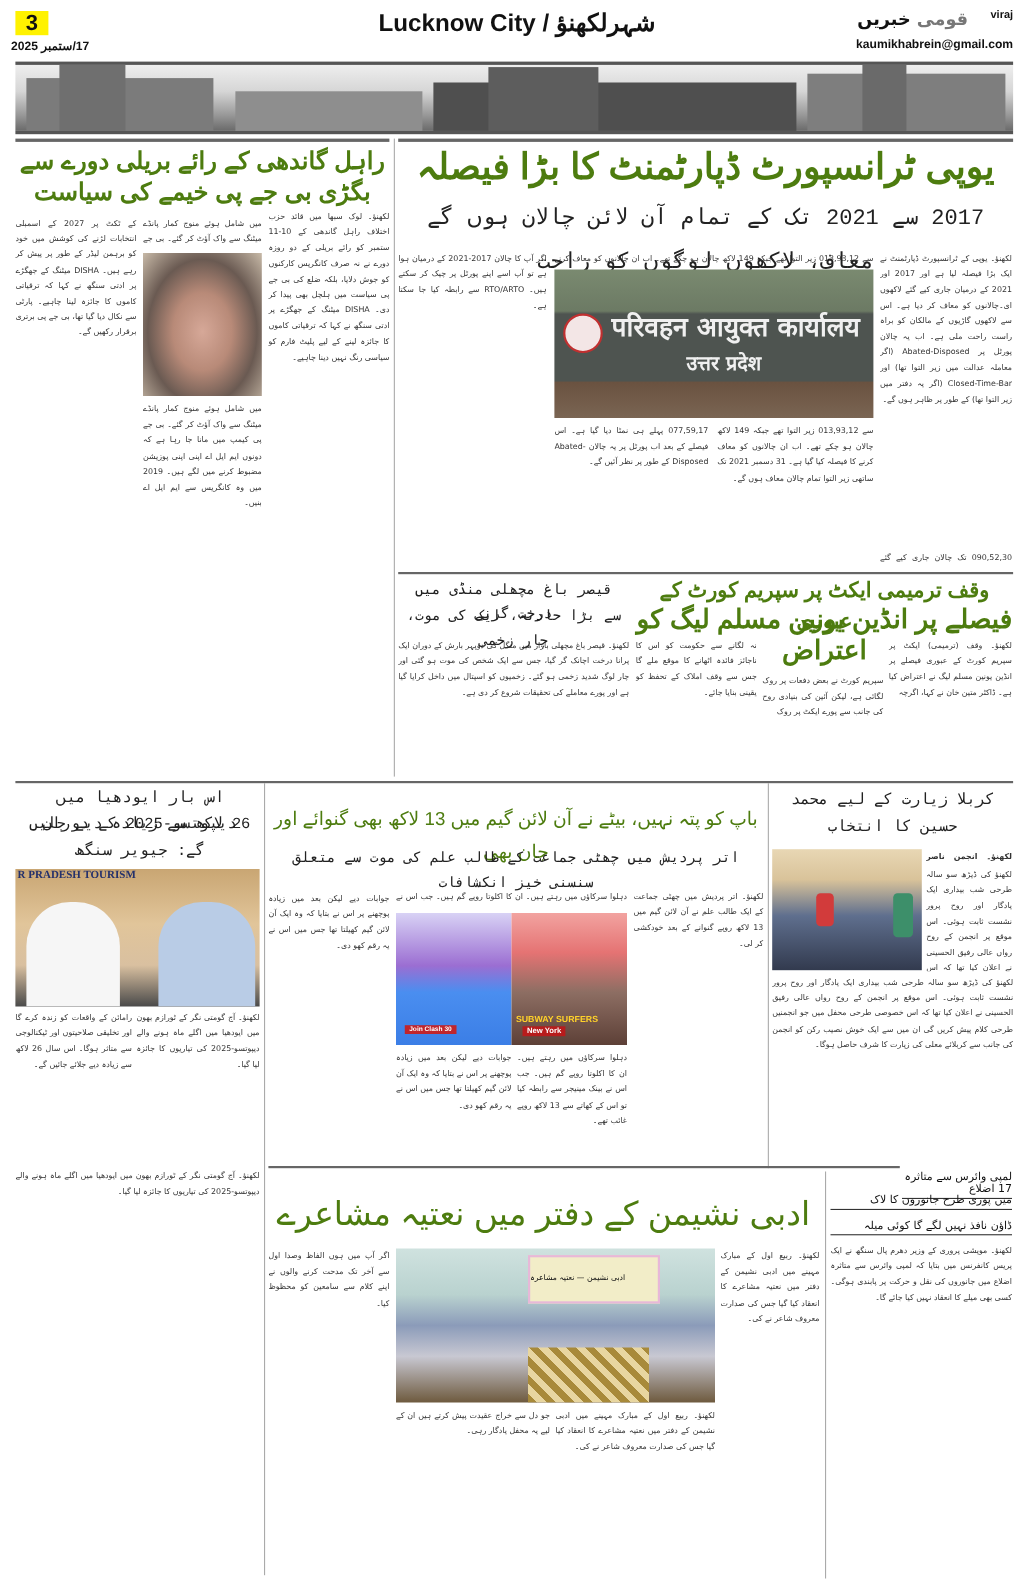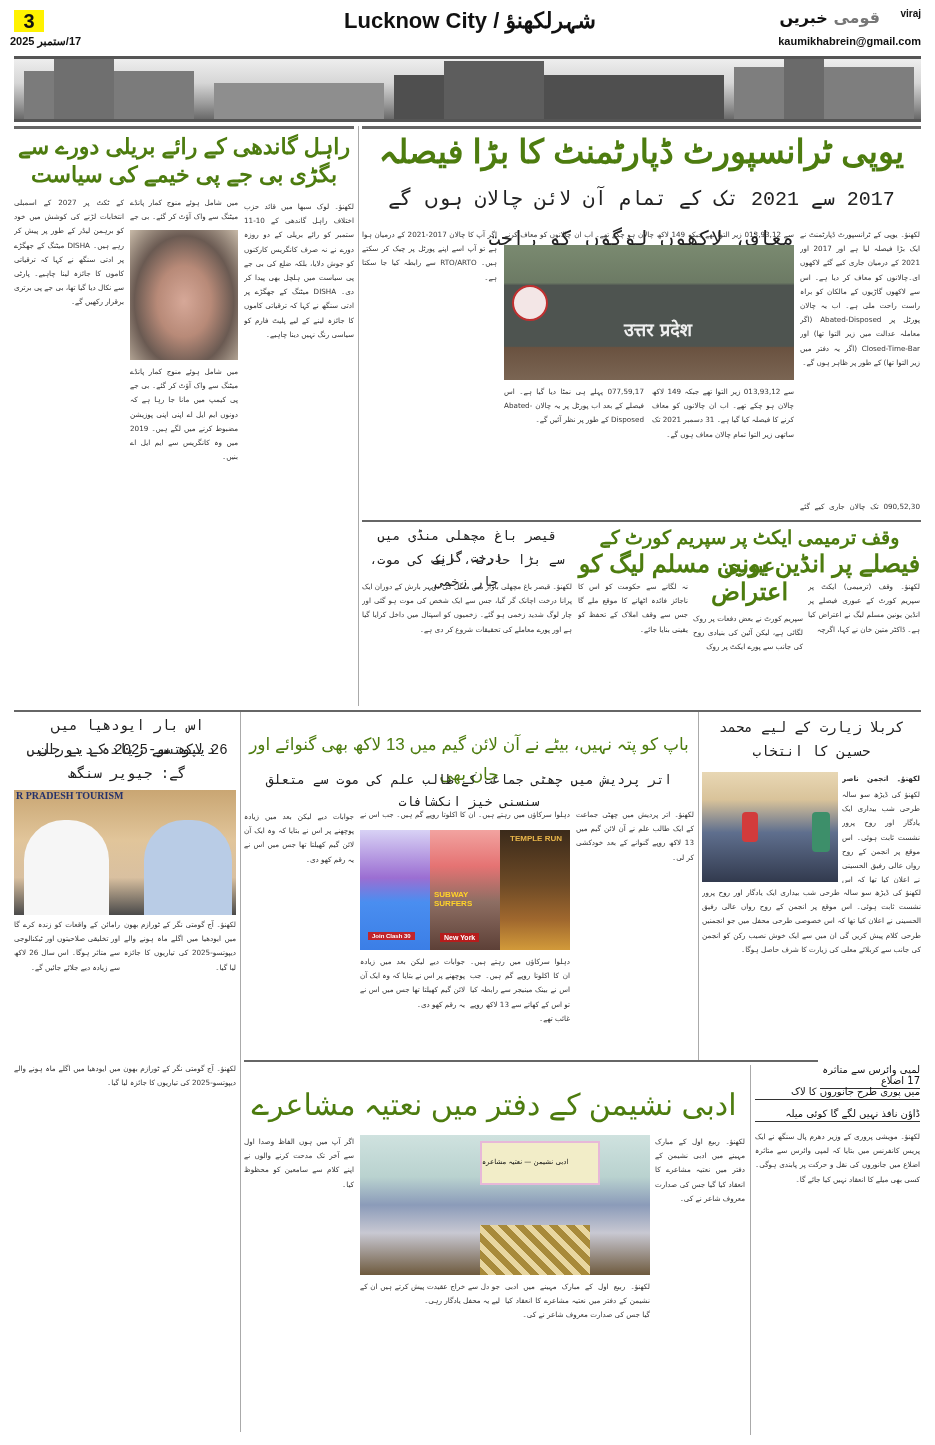--- a/index.html
+++ b/index.html
@@ -64,31 +64,32 @@
 <div class="abs rule" style="left:362px;top:126px;width:559px;"></div>
 
 <div class="abs hl" style="left:362px;top:130px;width:559px;font-size:33px;line-height:44px;">یوپی ٹرانسپورٹ ڈپارٹمنٹ کا بڑا فیصلہ</div>
 <div class="abs sub" style="left:362px;top:180px;width:559px;font-size:20px;line-height:40px;">2017 سے 2021 تک کے تمام آن لائن چالان ہوں گے معاف، لاکھوں لوگوں کو راحت</div>
 
 <div class="abs col" style="left:800px;top:228px;width:120px;height:278px;">لکھنؤ۔ یوپی کے ٹرانسپورٹ ڈپارٹمنٹ نے ایک بڑا فیصلہ لیا ہے اور 2017 اور 2021 کے درمیان جاری کیے گئے لاکھوں ای۔چالانوں کو معاف کر دیا ہے۔ اس سے لاکھوں گاڑیوں کے مالکان کو براہ راست راحت ملی ہے۔ اب یہ چالان پورٹل پر Abated-Disposed (اگر معاملہ عدالت میں زیر التوا تھا) اور Closed-Time-Bar (اگر یہ دفتر میں زیر التوا تھا) کے طور پر ظاہر ہوں گے۔</div>
 <div class="abs col" style="left:362px;top:228px;width:135px;height:278px;">اگر آپ کا چالان 2017-2021 کے درمیان ہوا ہے تو آپ اسے اپنے پورٹل پر چیک کر سکتے ہیں۔ RTO/ARTO سے رابطہ کیا جا سکتا ہے۔</div>
 
 <div class="abs photo" style="left:504px;top:245px;width:290px;height:135px;background:linear-gradient(180deg,#7a8a70 0%,#6c7a64 28%,#4e5450 30%,#4e5450 75%,#6a5240 76%,#7a6553 100%);">
   <div style="position:absolute;left:8px;top:40px;width:36px;height:36px;border-radius:50%;background:#f3e6e6;border:2px solid #c03030;"></div>
+  <div style="position:absolute;left:52px;top:34px;font:bold 24px 'DejaVu Sans',sans-serif;color:#f0f0f0;white-space:nowrap;">परिवहन आयुक्त कार्यालय</div>
   <div style="position:absolute;left:120px;top:72px;font:bold 18px 'DejaVu Sans',sans-serif;color:#f0f0f0;white-space:nowrap;">उत्तर प्रदेश</div>
 </div>
 <div class="abs col" style="left:504px;top:228px;width:290px;height:16px;">سے 013,93,12 زیر التوا تھے جبکہ 149 لاکھ چالان ہو چکے تھے۔ اب ان چالانوں کو معاف کرنے کا فیصلہ کیا گیا ہے۔ 31 دسمبر 2021 تک ساتھی زیر التوا تمام چالان معاف ہوں گے۔</div>
 <div class="abs col" style="left:504px;top:385px;width:140px;height:120px;">077,59,17 پہلے ہی نمٹا دیا گیا ہے۔ اس فیصلے کے بعد اب پورٹل پر یہ چالان Abated-Disposed کے طور پر نظر آئیں گے۔</div>
 <div class="abs col" style="left:652px;top:385px;width:142px;height:120px;">سے 013,93,12 زیر التوا تھے جبکہ 149 لاکھ چالان ہو چکے تھے۔ اب ان چالانوں کو معاف کرنے کا فیصلہ کیا گیا ہے۔ 31 دسمبر 2021 تک ساتھی زیر التوا تمام چالان معاف ہوں گے۔</div>
 <div class="abs col" style="left:800px;top:500px;width:120px;height:16px;">090,52,30 تک چالان جاری کیے گئے تھے۔</div>
 
 <div class="abs hl" style="left:14px;top:132px;width:340px;font-size:22px;line-height:30px;">راہل گاندھی کے رائے بریلی دورے سے</div>
 <div class="abs hl" style="left:14px;top:160px;width:340px;font-size:22px;line-height:30px;">بگڑی بی جے پی خیمے کی سیاست</div>
 
-<div class="abs col" style="left:244px;top:200px;width:110px;height:508px;">لکھنؤ۔ لوک سبھا میں قائد حزب اختلاف راہل گاندھی کے 10-11 ستمبر کو رائے بریلی کے دو روزہ دورے نے نہ صرف کانگریس کارکنوں کو جوش دلایا، بلکہ ضلع کی بی جے پی سیاست میں ہلچل بھی پیدا کر دی۔ DISHA میٹنگ کے جھگڑے پر ادتی سنگھ نے کہا کہ ترقیاتی کاموں کا جائزہ لینے کے لیے پلیٹ فارم کو سیاسی رنگ نہیں دینا چاہیے۔</div>
+<div class="abs col" style="left:244px;top:190px;width:110px;height:508px;">لکھنؤ۔ لوک سبھا میں قائد حزب اختلاف راہل گاندھی کے 10-11 ستمبر کو رائے بریلی کے دو روزہ دورے نے نہ صرف کانگریس کارکنوں کو جوش دلایا، بلکہ ضلع کی بی جے پی سیاست میں ہلچل بھی پیدا کر دی۔ DISHA میٹنگ کے جھگڑے پر ادتی سنگھ نے کہا کہ ترقیاتی کاموں کا جائزہ لینے کے لیے پلیٹ فارم کو سیاسی رنگ نہیں دینا چاہیے۔</div>
 <div class="abs col" style="left:130px;top:196px;width:108px;height:30px;">میں شامل ہوئے منوج کمار پانڈے میٹنگ سے واک آؤٹ کر گئے۔ بی جے پی کیمپ میں مانا جا رہا ہے کہ دونوں ایم ایل اے اپنی اپنی پوزیشن مضبوط کرنے میں لگے ہیں۔ 2019 میں وہ کانگریس سے ایم ایل اے بنیں۔</div>
 <div class="abs photo" style="left:130px;top:230px;width:108px;height:130px;background:radial-gradient(ellipse at 50% 55%,#d6a898 0%,#b88a78 35%,#6a5a52 65%,#c8baa8 100%);"></div>
 <div class="abs col" style="left:130px;top:365px;width:108px;height:340px;">میں شامل ہوئے منوج کمار پانڈے میٹنگ سے واک آؤٹ کر گئے۔ بی جے پی کیمپ میں مانا جا رہا ہے کہ دونوں ایم ایل اے اپنی اپنی پوزیشن مضبوط کرنے میں لگے ہیں۔ 2019 میں وہ کانگریس سے ایم ایل اے بنیں۔</div>
 <div class="abs col" style="left:14px;top:196px;width:110px;height:508px;">کے ٹکٹ پر 2027 کے اسمبلی انتخابات لڑنے کی کوشش میں خود کو برہمن لیڈر کے طور پر پیش کر رہے ہیں۔ DISHA میٹنگ کے جھگڑے پر ادتی سنگھ نے کہا کہ ترقیاتی کاموں کا جائزہ لینا چاہیے۔ پارٹی سے نکال دیا گیا تھا، بی جے پی برتری برقرار رکھیں گے۔</div>
 
 <div class="abs vr" style="left:358px;top:126px;height:580px;"></div>
 
 <div class="abs rule" style="left:362px;top:520px;width:559px;height:2px;"></div>
 <div class="abs hl" style="left:578px;top:524px;width:343px;font-size:19px;line-height:28px;">وقف ترمیمی ایکٹ پر سپریم کورٹ کے عبوری</div>
 <div class="abs hl" style="left:578px;top:550px;width:343px;font-size:24px;line-height:28px;">فیصلے پر انڈین یونین مسلم لیگ کو اعتراض</div>
@@ -117,25 +118,22 @@
 
 <div class="abs hl" style="left:244px;top:730px;width:450px;font-size:17px;line-height:30px;font-weight:normal;">باپ کو پتہ نہیں، بیٹے نے آن لائن گیم میں 13 لاکھ بھی گنوائے اور جان بھی</div>
 <div class="abs sub" style="left:244px;top:770px;width:450px;font-size:13px;line-height:22px;">اتر پردیش میں چھٹی جماعت کے طالب علم کی موت سے متعلق سنسنی خیز انکشافات</div>
 <div class="abs col" style="left:244px;top:810px;width:110px;height:250px;">جوابات دیے لیکن بعد میں زیادہ پوچھنے پر اس نے بتایا کہ وہ ایک آن لائن گیم کھیلتا تھا جس میں اس نے یہ رقم کھو دی۔</div>
 <div class="abs col" style="left:360px;top:808px;width:210px;height:16px;">دہلوا سرکاؤں میں رہتے ہیں۔ ان کا اکلوتا روپے گم ہیں۔ جب اس نے بینک مینیجر سے رابطہ کیا تو اس کے کھاتے سے 13 لاکھ روپے غائب تھے۔</div>
 <div class="abs photo" style="left:360px;top:830px;width:210px;height:120px;display:flex;">
   <div style="flex:1;background:linear-gradient(180deg,#d8d2f5 0%,#9b6ed2 40%,#4a8ef0 60%,#3b7ee6 100%);position:relative;">
     <div class="cap-label" style="position:absolute;left:8px;bottom:10px;background:#c0252c;padding:1px 4px;font-size:6px;">Join Clash 30</div>
   </div>
   <div style="flex:1;background:linear-gradient(180deg,#f2a3a0 0%,#e57373 30%,#8d6e63 60%,#5d4037 100%);position:relative;">
-    <div style="position:absolute;left:4px;bottom:42px;font:bold 8px 'Liberation Sans',sans-serif;color:#ffd22a;margin-top:40px;">SUBWAY SURFERS</div>
+    <div style="position:absolute;left:4px;bottom:19px;font:bold 8px 'Liberation Sans',sans-serif;color:#ffd22a;margin-top:40px;">SUBWAY SURFERS</div>
     <div class="cap-label" style="position:absolute;left:10px;bottom:8px;background:#b71c1c;padding:1px 4px;font-size:7px;">New York</div>
-  </div>
-  <div style="flex:1;background:linear-gradient(180deg,#3b2a1a 0%,#6d4a26 45%,#a0682e 75%,#d29a3a 100%);position:relative;">
-    <div style="position:absolute;left:10px;top:4px;font:bold 8px 'Liberation Sans',sans-serif;color:#e8b54a;">TEMPLE RUN</div>
   </div>
 </div>
 <div class="abs col" style="left:470px;top:955px;width:100px;height:105px;">دہلوا سرکاؤں میں رہتے ہیں۔ ان کا اکلوتا روپے گم ہیں۔ جب اس نے بینک مینیجر سے رابطہ کیا تو اس کے کھاتے سے 13 لاکھ روپے غائب تھے۔</div>
 <div class="abs col" style="left:360px;top:955px;width:105px;height:105px;">جوابات دیے لیکن بعد میں زیادہ پوچھنے پر اس نے بتایا کہ وہ ایک آن لائن گیم کھیلتا تھا جس میں اس نے یہ رقم کھو دی۔</div>
 <div class="abs col" style="left:576px;top:808px;width:118px;height:252px;">لکھنؤ۔ اتر پردیش میں چھٹی جماعت کے ایک طالب علم نے آن لائن گیم میں 13 لاکھ روپے گنوانے کے بعد خودکشی کر لی۔</div>
 
 <div class="abs vr" style="left:698px;top:712px;height:350px;"></div>
 
 <div class="abs sub" style="left:702px;top:716px;width:219px;font-size:14px;line-height:24px;">کربلا زیارت کے لیے محمد حسین کا انتخاب</div>
 <div class="abs photo" style="left:702px;top:772px;width:136px;height:110px;background:linear-gradient(180deg,#e8d7b4 0%,#d9c39a 25%,#5f6f8e 55%,#323a4e 100%);">

